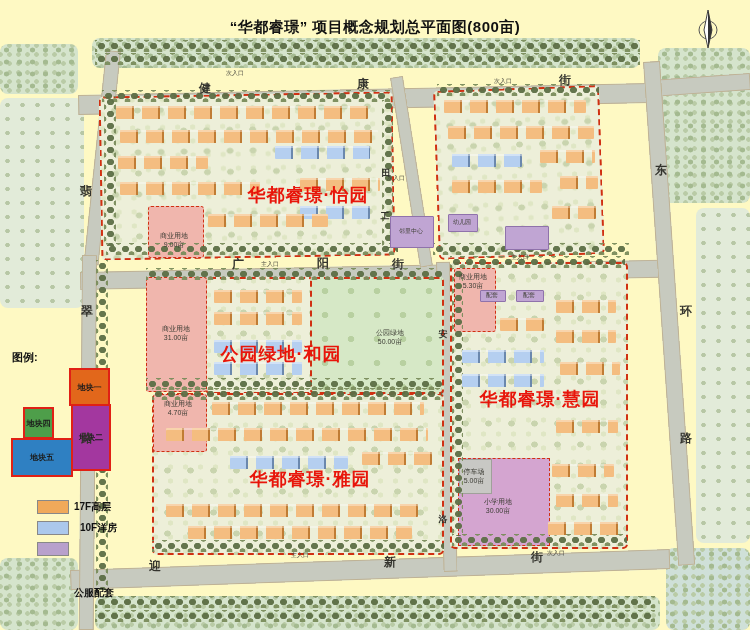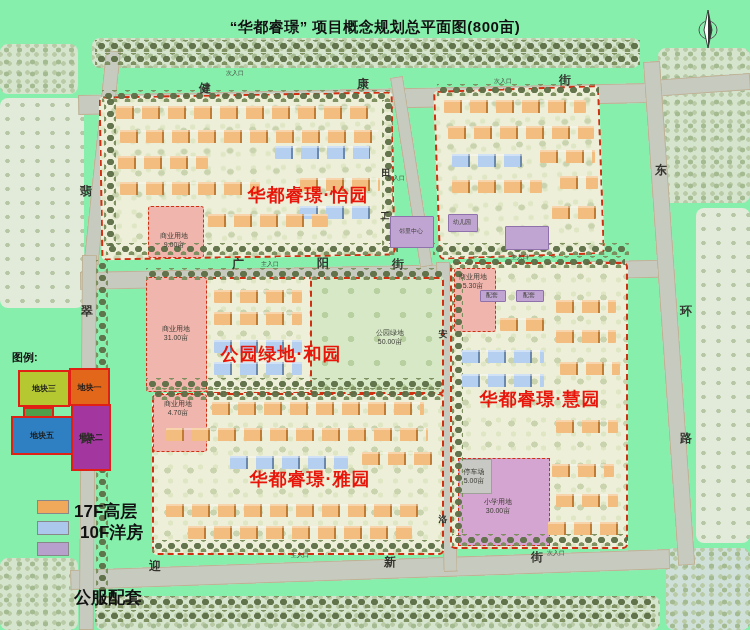--- a/index.html
+++ b/index.html
@@ -1,16 +1,16 @@
 <!DOCTYPE html>
 <html><head>
 <meta charset="utf-8">
 <style>
   html,body{margin:0;padding:0;background:#eef1e9;font-family:"Liberation Sans","DejaVu Sans",sans-serif;}
-  #map{position:relative;width:750px;height:630px;background:#86efac;overflow:hidden;}
+  #map{position:relative;width:750px;height:630px;background:#fef9c3;overflow:hidden;}
   .abs{position:absolute;}
   .green{position:absolute;background-color:#d5e4cc;border-radius:8px;
     background-image:radial-gradient(#a4ba90 2.3px,transparent 3px),radial-gradient(#b9cba6 2px,transparent 2.6px);
     background-size:13px 12px,9px 9px;background-position:0 0,5px 6px;}
   .green.soft{background-color:#e2ebd9;background-image:radial-gradient(#b7c7a5 2px,transparent 2.6px);background-size:15px 14px;}
   .green.blue{background-color:#cfe0d8;}
   .road{position:absolute;background:#c7cabf;box-shadow:inset 0 0 0 1px #bfb294;}
   .block{position:absolute;background-color:#edefd9;border:2px dashed #d03012;border-radius:5px;
     background-image:radial-gradient(#c9d4ae 3px,transparent 3.6px),radial-gradient(#dfe6c4 2.5px,transparent 3px);
     background-size:23px 21px,15px 14px;background-position:2px 2px,9px 9px;}
@@ -34,21 +34,21 @@
   .district{color:#e8150a;font-weight:bold;font-size:18px;letter-spacing:1px;}
   .streetc{font-weight:bold;font-size:12px;color:#33332d;}
   .streetc.sm{font-size:9px;}
   .tiny{font-size:7px;color:#3c3c34;line-height:1.3;text-align:center;white-space:nowrap;}
   .tiny span{display:block;}
   .micro{font-size:6px;color:#44443c;}
   .legend-title{font-size:11px;font-weight:bold;color:#111;transform:none;}
   .legend-shape{position:absolute;border:2px solid #e02015;display:flex;align-items:center;justify-content:center;z-index:5;}
   .legend-lab{font-size:8px;font-weight:bold;color:#1c1c1c;}
   .swatch{position:absolute;width:30px;height:12px;border:1px solid #888;z-index:5;}
-  .blegend-lab{position:absolute;font-size:17px;font-weight:bold;color:#111;z-index:5;white-space:nowrap;}
+  .blegend-lab{position:absolute;font-size:10px;font-weight:bold;color:#111;z-index:5;white-space:nowrap;}
   .z1{z-index:1}.z2{z-index:2}.z3{z-index:3}.z4{z-index:4}.z5{z-index:5}
 </style>
 </head>
 <body>
 
 <div id="map">
 
   <div class="green" style="left:92px;top:38px;width:548px;height:30px;"></div>
   <div class="green" style="left:0;top:44px;width:78px;height:50px;"></div>
   <div class="green soft" style="left:0;top:98px;width:84px;height:210px;"></div>
@@ -217,33 +217,30 @@
     <span>小学用地</span>
     <span>30.00亩</span>
   </div>
 
   <div class="lbl micro" style="left:411px;top:231px;">邻里中心</div>
   <div class="lbl micro" style="left:462px;top:222px;">幼儿园</div>
   <div class="lbl micro" style="left:492px;top:295px;">配套</div>
   <div class="lbl micro" style="left:529px;top:295px;">配套</div>
 
   <div class="lbl legend-title" style="left:12px;top:350px;transform:none;">图例:</div>
-  <div class="legend-shape" style="left: 18px; top: 370px; width: 48px; height: 33px; background: rgb(181, 200, 50);">
-    <span class="legend-lab">地块三</span>
-  </div>
   <div class="legend-shape" style="left: 69px; top: 368px; width: 37px; height: 34px; background: rgb(226, 103, 27);">
     <span class="legend-lab">地块一</span>
   </div>
   <div class="legend-shape" style="left: 23px; top: 407px; width: 27px; height: 28px; background: rgb(78, 158, 74);">
     <span class="legend-lab">地块四</span>
   </div>
   <div class="legend-shape" style="left: 71px; top: 404px; width: 36px; height: 63px; background: rgb(163, 55, 159);">
     <span class="legend-lab">地块二</span>
   </div>
-  <div class="legend-shape" style="left: 11px; top: 416px; width: 58px; height: 35px; background: rgb(47, 128, 194);">
+  <div class="legend-shape" style="left: 11px; top: 438px; width: 58px; height: 35px; background: rgb(47, 128, 194);">
     <span class="legend-lab">地块五</span>
   </div>
 
   <div class="swatch" style="left: 37px; top: 500px; background: rgb(240, 169, 90);"></div>
   <div class="blegend-lab" style="left:74px;top:500px;">17F高层</div>
   <div class="swatch" style="left: 37px; top: 521px; background: rgb(171, 200, 236);"></div>
   <div class="blegend-lab" style="left:80px;top:521px;">10F洋房</div>
   <div class="swatch" style="left: 37px; top: 542px; background: rgb(184, 160, 204);"></div>
   <div class="blegend-lab" style="left:74px;top:542px;margin-top:44px;">公服配套</div>
 

